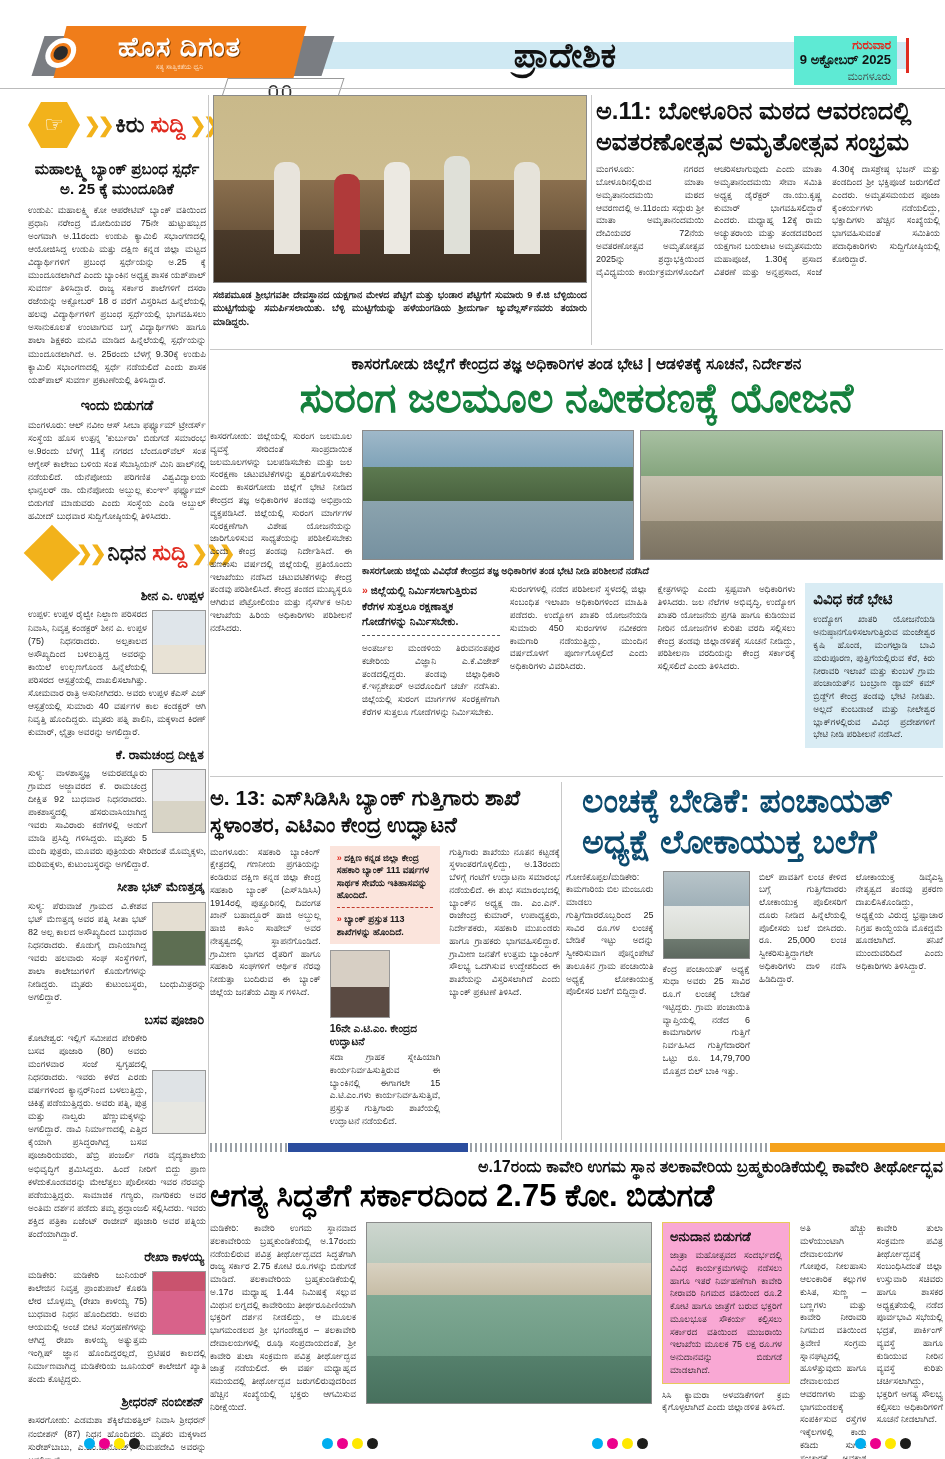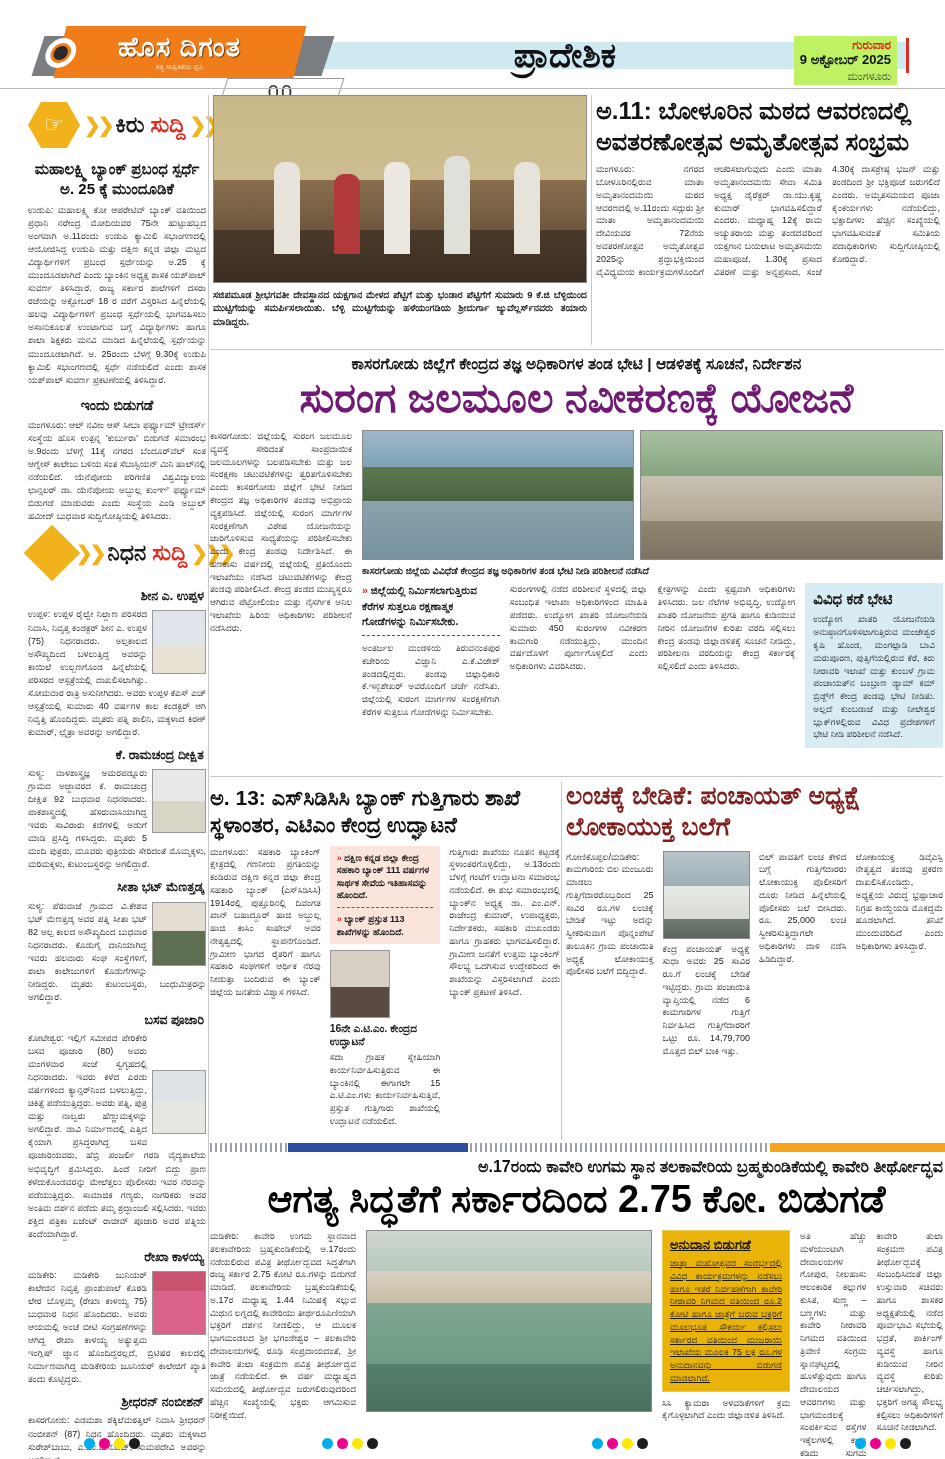--- a/index.html
+++ b/index.html
@@ -16,21 +16,21 @@
   .logo-orange .inner{transform:skewX(14deg);text-align:center;color:#fff;}
   .logo-title{font-size:27px;font-weight:bold;letter-spacing:1px;line-height:1;text-shadow:1px 1px 0 #7a3b00;}
   .logo-tag{font-size:7px;margin-top:2px;color:#ffe9d2;}
   .logo-emblem{position:absolute;left:-14px;top:12px;width:30px;height:30px;border-radius:50%;background:#fff;
                display:flex;align-items:center;justify-content:center;}
   .logo-emblem .pupil{width:14px;height:14px;border-radius:50%;background:#2b2b2b;border:3px solid #f07d1a;}
   .page-num-box{position:absolute;left:185px;top:52px;width:115px;height:26px;background:#fff;border:1px solid #999;
                 transform:skewX(-18deg);display:flex;align-items:center;justify-content:center;}
   .page-num{transform:skewX(18deg);font-size:20px;color:#333;letter-spacing:2px;}
   .section-title{position:absolute;left:400px;top:18px;width:330px;text-align:center;font-size:34px;font-weight:bold;color:#111;}
-  .mast-right{position:absolute;right:48px;top:18px;text-align:right;background:#bef264;padding:2px 6px;margin-left:20px;}
+  .mast-right{position:absolute;right:48px;top:18px;text-align:right;background:#5eead4;padding:2px 6px;margin-left:20px;}
   .mast-day{font-size:12px;font-weight:bold;color:#e02b20;}
   .mast-date{font-size:13px;font-weight:bold;color:#111;}
   .mast-city{font-size:11px;color:#444;margin-top:2px;}
   .mast-rule{position:absolute;left:0;top:70px;width:945px;height:1px;background:#bbb;}
   
   .sidebar{position:absolute;left:28px;top:95px;width:178px;height:1335px;font-size:9px;line-height:1.45;text-align:justify;}
   .sec-head{position:relative;display:flex;align-items:center;height:52px;margin:4px 0 8px 0;}
   .hex{width:52px;height:46px;background:#f2b21b;clip-path:polygon(25% 0,75% 0,100% 50%,75% 100%,25% 100%,0 50%);
        display:flex;align-items:center;justify-content:center;font-size:22px;color:#fff;flex:0 0 auto;}
   .diamond{width:40px;height:40px;background:#f2b21b;transform:rotate(45deg);margin-left:4px;flex:0 0 auto;}
@@ -60,21 +60,21 @@
      background:linear-gradient(180deg,#c9b98a 0%,#cdbd90 45%,#8a6f4e 45%,#6e573d 72%,#4a3a2a 72%,#3a2d20 100%);}
   .photo-top .fig{position:absolute;bottom:28px;width:26px;height:92px;border-radius:10px 10px 0 0;}
   .cap-top{position:absolute;left:213px;top:288px;width:374px;height:58px;}
   
   .art-amrut{position:absolute;left:596px;top:95px;width:344px;}
   .amrut-head{font-size:24px;font-weight:bold;line-height:1.3;color:#111;margin-bottom:6px;}
   .amrut-body{column-count:3;column-gap:10px;}
   
   .art-sur{position:absolute;left:210px;top:355px;width:733px;}
   .sur-kicker{text-align:center;font-size:15.5px;font-weight:bold;color:#111;}
-  .sur-head{text-align:center;font-size:41px;font-weight:bold;color:#701a75;line-height:1.15;margin:2px 0 8px 0;}
+  .sur-head{text-align:center;font-size:41px;font-weight:bold;color:#15803d;line-height:1.15;margin:2px 0 8px 0;}
   .sur-row{display:flex;gap:10px;}
   .sur-leftcol{width:142px;flex:0 0 auto;}
   .sur-right{flex:1;}
   .sur-photos{display:flex;gap:6px;}
   .sur-photo1{width:272px;height:130px;
      background:linear-gradient(180deg,#9fb8c9 0%,#7fa3b8 28%,#5d7a50 28%,#49623f 55%,#8ba3ae 55%,#7691a0 100%);}
   .sur-photo2{flex:1;height:130px;
      background:linear-gradient(180deg,#a8c0a2 0%,#85a57e 35%,#c9c2b2 35%,#b3a794 70%,#8f8672 70%,#7b7262 100%);}
   .sur-cap{margin:4px 0 6px 0;}
   .sur-cols{display:flex;gap:10px;margin-top:4px;}
@@ -89,40 +89,40 @@
   .bank-cols{display:flex;gap:9px;}
   .bank-col{flex:1;}
   .pinkbox{background:#fbe4dc;padding:6px 7px;box-sizing:border-box;margin-bottom:6px;}
   .pinkbox .item{font-size:9px;font-weight:bold;line-height:1.4;}
   .pinkbox .sep{border-top:1.5px dashed #c0392b;margin:5px 0;}
   .pb-mark{color:#e02b20;}
   .bank-photo{width:58px;height:66px;border:1px solid #999;background:linear-gradient(180deg,#d7cfc4 55%,#5a4a42 55%);margin:2px 0 4px 0;}
   .subhead{font-size:10.5px;font-weight:bold;margin:4px 0 3px 0;}
   
   .art-lok{position:absolute;left:566px;top:780px;width:377px;}
-  .lok-head{font-size:25px;font-weight:bold;line-height:1.25;color:#7f1d1d;margin-bottom:8px;}
+  .lok-head{font-size:33px;font-weight:bold;line-height:1.25;color:#0c4a6e;margin-bottom:8px;margin-left:16px;}
   .lok-cols{display:flex;gap:9px;}
   .lok-col{flex:1;}
   .lok-photo{width:100%;height:88px;border:1px solid #8a8a8a;box-sizing:border-box;margin-bottom:4px;
      background:linear-gradient(180deg,#b8c4c9 0%,#9fb0b8 40%,#e7e9e6 40%,#d8dbd4 78%,#6e7a70 78%,#5d685f 100%);}
   
   .sepbar{position:absolute;left:210px;top:1143px;width:733px;height:9px;
      background:repeating-linear-gradient(90deg,#9aa0a6 0 2px,#fff 2px 5px);}
   .sepbar .seg-blue{position:absolute;left:78px;top:0;width:180px;height:9px;background:#2b4d9e;}
   .sepbar .seg-orange{position:absolute;left:560px;top:0;width:180px;height:9px;background:#f5a21d;}
   
   .art-kav{position:absolute;left:210px;top:1158px;width:733px;}
   .kav-kicker{text-align:right;font-size:16px;font-weight:bold;color:#111;}
-  .kav-head{text-align:center;font-size:38px;font-weight:bold;color:#000;margin:2px 0 8px 0;}
+  .kav-head{text-align:left;font-size:31px;font-weight:bold;color:#000;margin:2px 0 8px 0;}
   .kav-row{display:flex;gap:10px;}
   .kav-col1{width:146px;flex:0 0 auto;}
   .kav-photo{width:286px;height:182px;flex:0 0 auto;
      background:linear-gradient(180deg,#cdd6cf 0%,#b9c9bd 22%,#d9d2c2 22%,#c7bda6 40%,#7fa893 40%,#6d9a84 74%,#55806c 74%,#47705d 100%);}
   .yellowcol{width:128px;flex:0 0 auto;}
-  .yellowbox{background:#eab308;border:1px solid #e8c95a;padding:6px 7px;box-sizing:border-box;text-decoration:underline;}
+  .yellowbox{background:#f9a8d4;border:1px solid #e8c95a;padding:6px 7px;box-sizing:border-box;}
   .yb-title{font-size:13px;font-weight:bold;margin-bottom:4px;color:#111;}
   .kav-col4{flex:1;}
   
   .dots{position:absolute;display:flex;gap:4px;}
   .dot{width:11px;height:11px;border-radius:50%;}
   .c{background:#00aeef}.m{background:#ec008c}.y{background:#ffe800}.k{background:#1d1d1b}
 </style>
 </head>
 <body>
 

